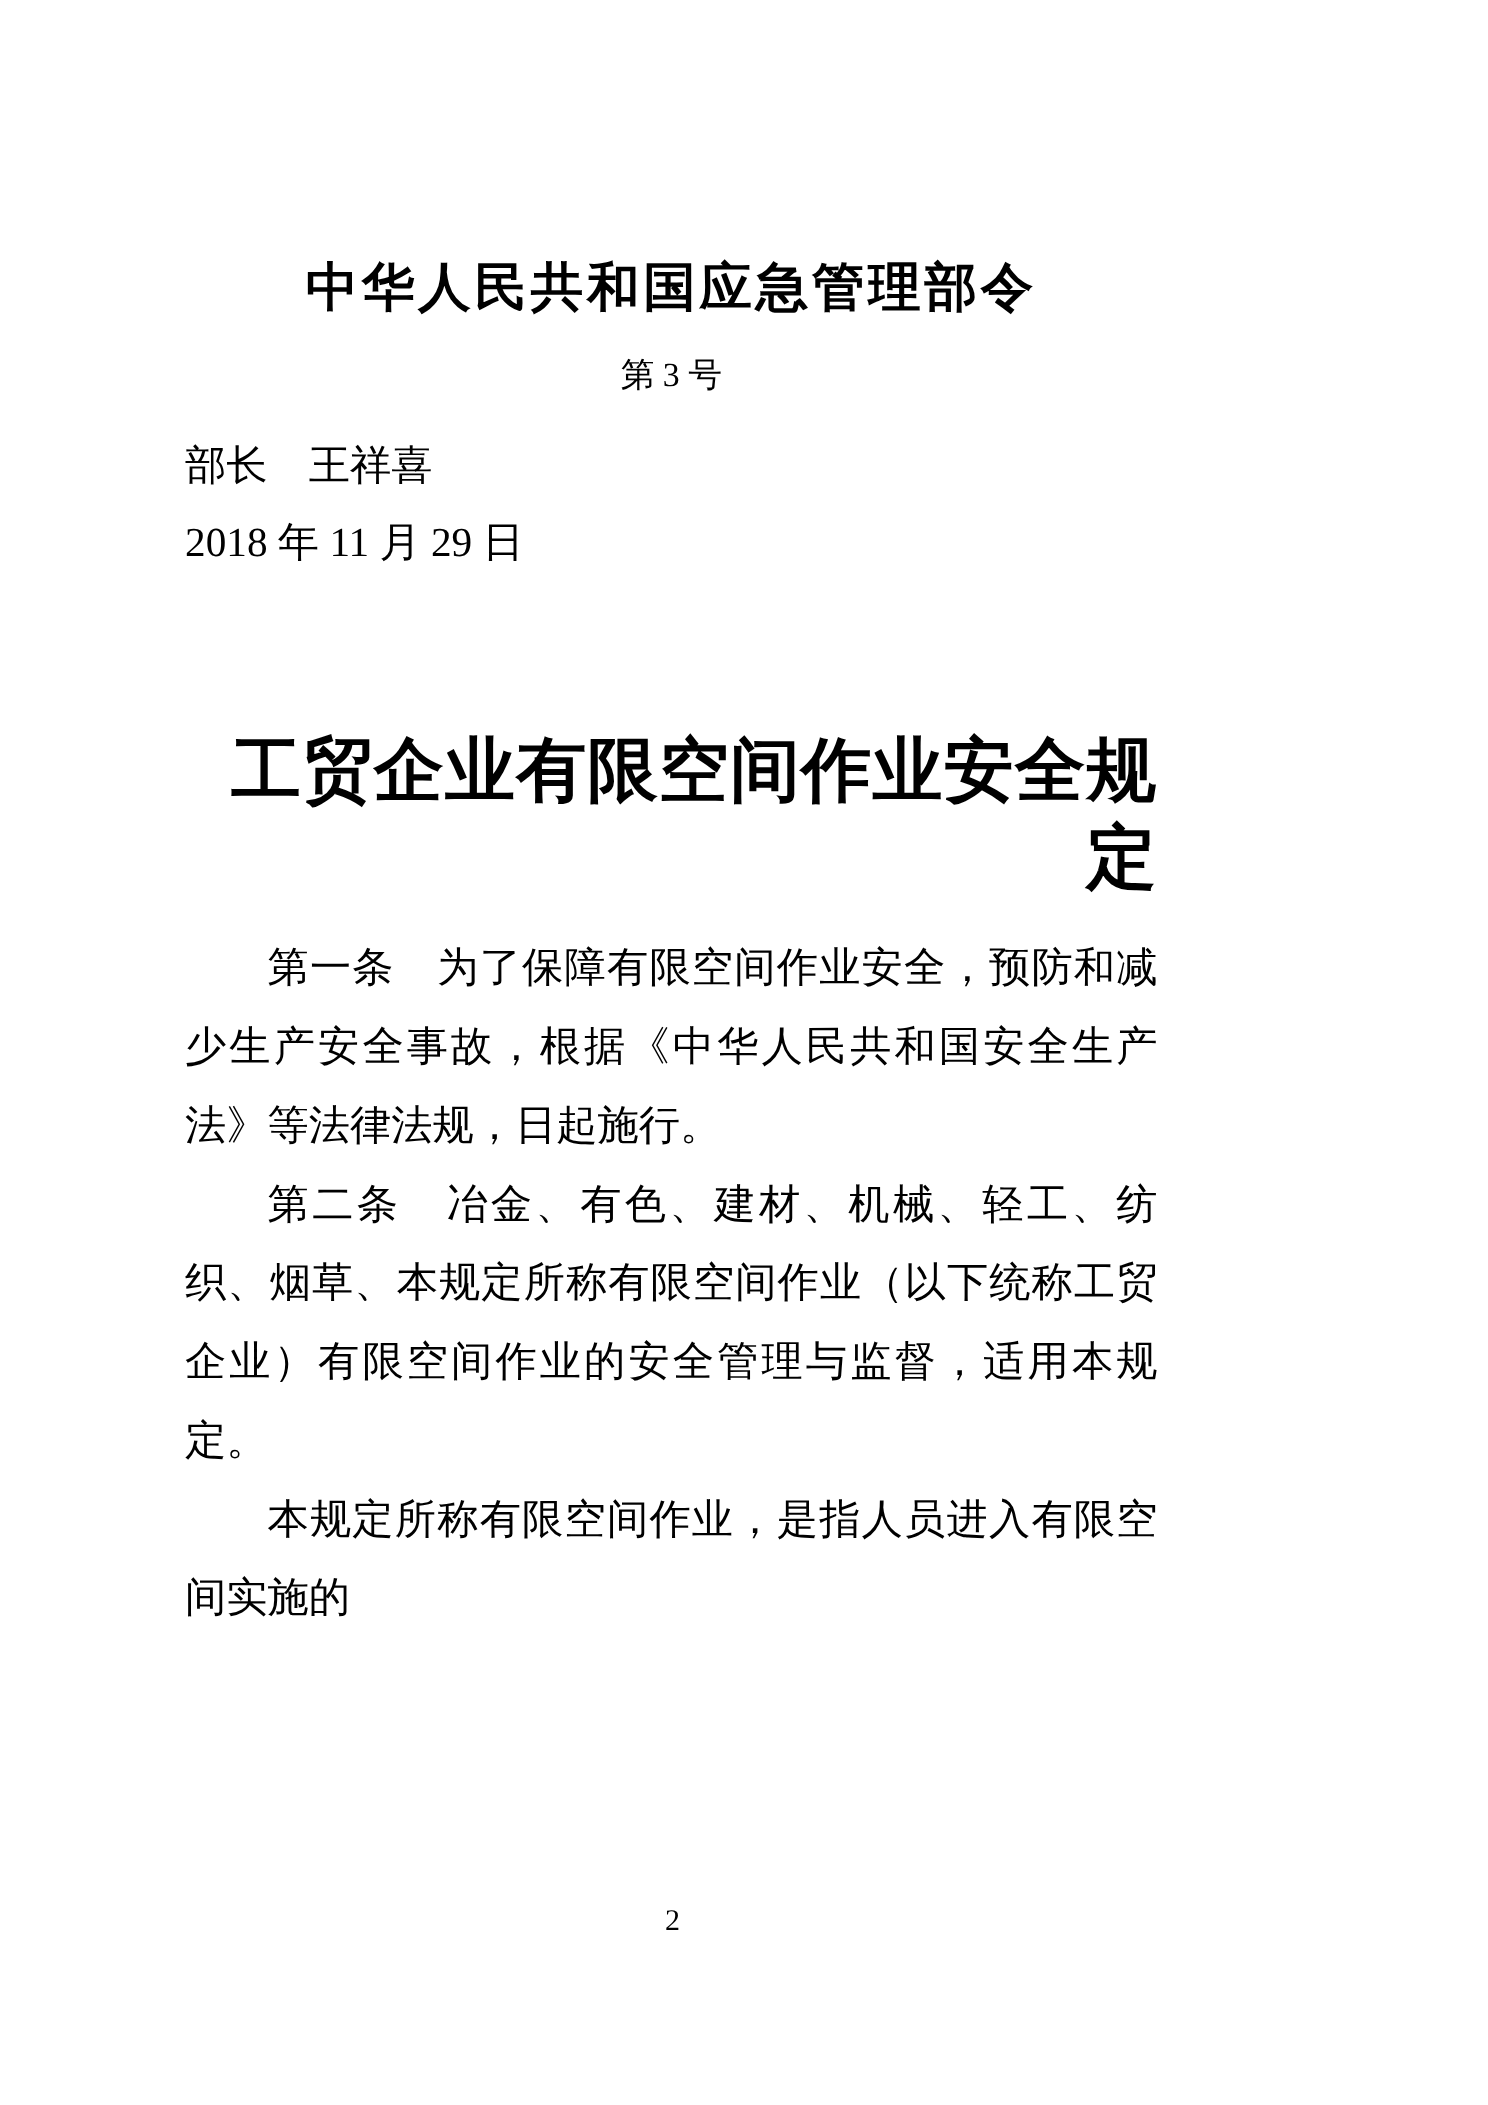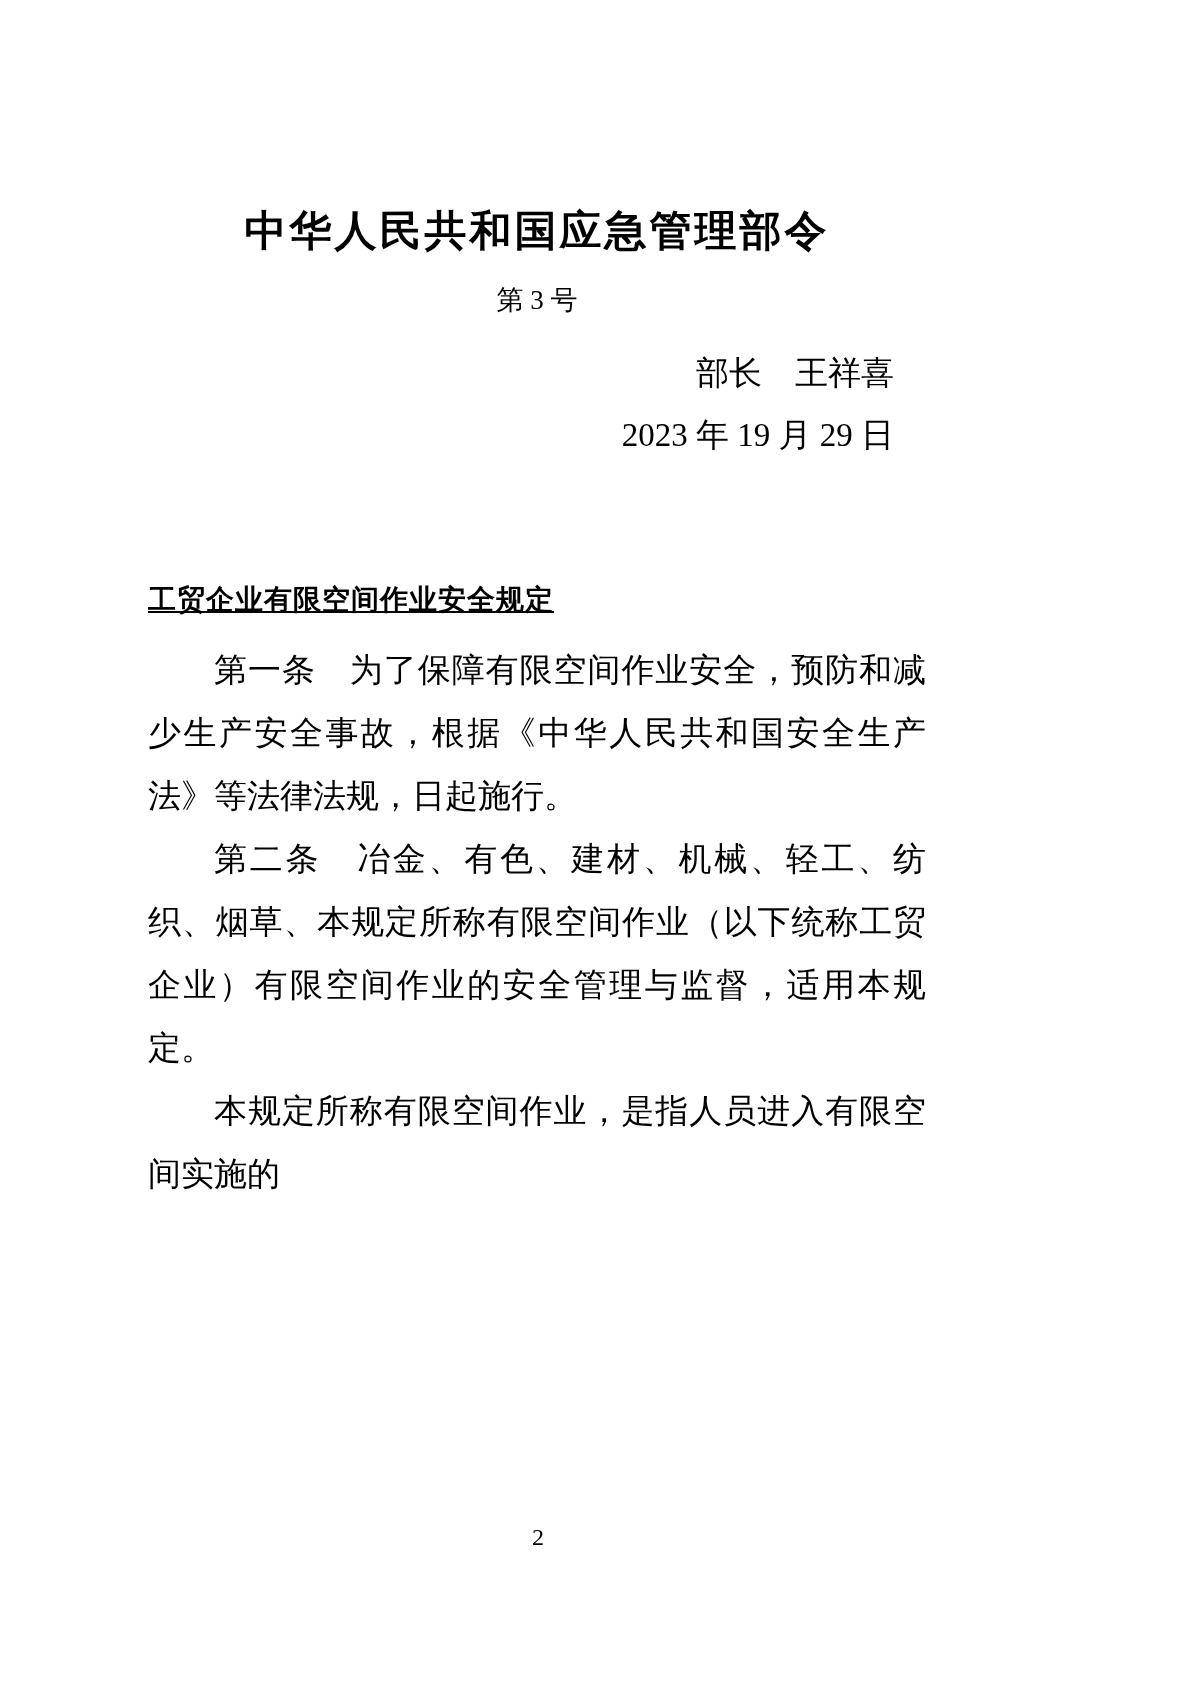--- a/index.html
+++ b/index.html
@@ -41,33 +41,32 @@
     margin: 52px 0 0 0;
     font-size: 33px;
     line-height: 65px;
     text-indent: 2em;
     text-align: justify;
     text-justify: inter-character;
   }
   .signature-block {
     margin-top: 26px;
     padding-right: 32px;
-    text-align: right;
+    text-align: left;
     font-size: 33px;
     line-height: 62px;
   }
   .regulation-title {
     margin: 116px 0 0 0;
-    font-size: 28px;
+    font-size: 56px;
     line-height: 1.25;
     font-weight: 700;
     letter-spacing: 1px;
-    text-align: left;
+    text-align: right;
     font-family: "Liberation Serif", "DejaVu Serif", serif;
-    text-decoration: underline;
   }
   .body-text {
     margin-top: 22px;
   }
   .article {
     margin: 0;
     font-size: 33px;
     line-height: 63px;
     text-indent: 2em;
     text-align: justify;
@@ -88,21 +87,21 @@
 
 <div class="page">
 
   <h1 class="order-title">中华人民共和国应急管理部令</h1>
 
   <div class="order-number">第 3 号</div>
 
 
   <div class="signature-block">
     <div>部长　王祥喜</div>
-    <div>2023 年 19 月 29 日</div>
+    <div>2018 年 11 月 29 日</div>
   </div>
 
   <h2 class="regulation-title">工贸企业有限空间作业安全规定</h2>
 
   <div class="body-text">
     <p class="article">第一条　为了保障有限空间作业安全，预防和减少生产安全事故，根据《中华人民共和国安全生产法》等法律法规，日起施行。</p>
     <p class="article">第二条　冶金、有色、建材、机械、轻工、纺织、烟草、本规定所称有限空间作业（以下统称工贸企业）有限空间作业的安全管理与监督，适用本规定。</p>
     <p class="article">本规定所称有限空间作业，是指人员进入有限空间实施的</p>
   </div>
 

